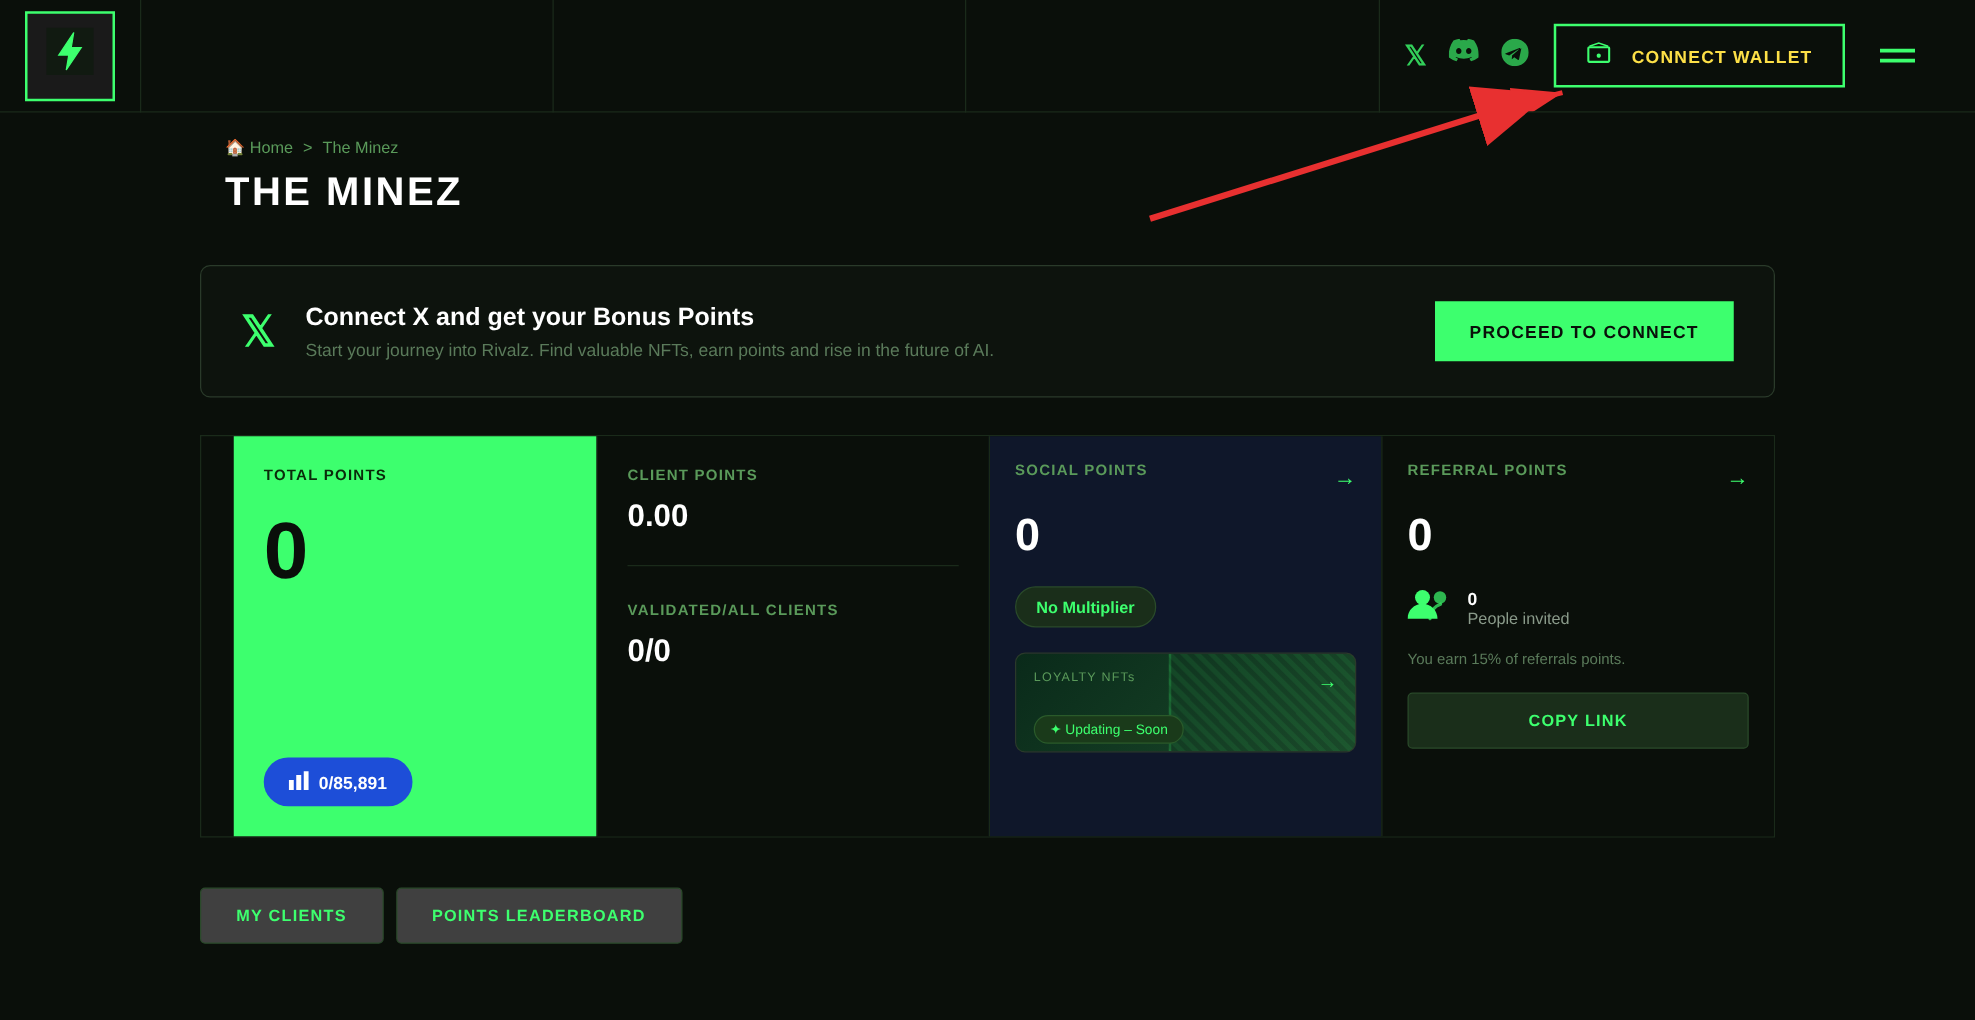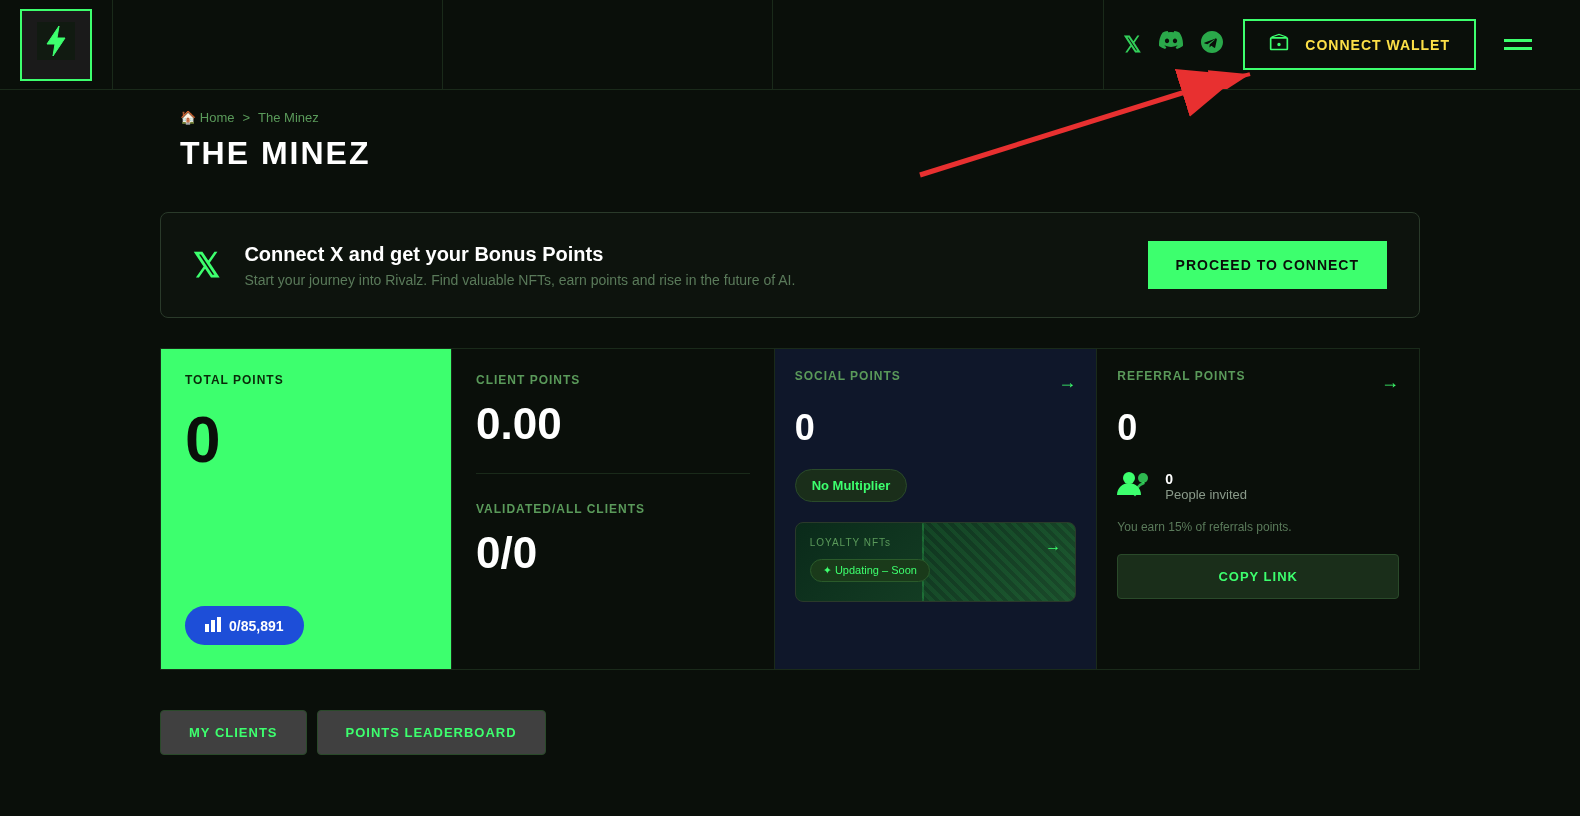--- a/index.html
+++ b/index.html
@@ -198,20 +198,21 @@
       white-space: nowrap;
       flex-shrink: 0;
     }
 
     
     .cards-grid {
       display: grid;
       grid-template-columns: 290px 1fr 1fr 1fr;
       gap: 0;
       border: 1px solid #1a2a1a;
+      padding-left: 26px;
     }
 
     
     .total-points-card {
       background-color: #3dff6e;
       padding: 24px;
       position: relative;
       display: flex;
       flex-direction: column;
       min-height: 320px;
@@ -261,21 +262,21 @@
 
     .card-label {
       font-size: 12px;
       font-weight: 700;
       letter-spacing: 1px;
       color: #5a9a5a;
       margin-bottom: 12px;
     }
 
     .card-value {
-      font-size: 44px;
+      font-size: 25px;
       font-weight: 900;
       color: #ffffff;
     }
 
     .card-section-bottom {
       padding-top: 4px;
     }
 
     
     .social-card {
@@ -341,21 +342,21 @@
 
     .loyalty-title {
       font-size: 18px;
       font-weight: 900;
       color: #ffffff;
       letter-spacing: 1px;
     }
 
     .loyalty-status {
       position: absolute;
-      bottom: 19px;
+      bottom: 6px;
       left: 14px;
       background-color: #1a3a1a;
       border: 1px solid #2a5a2a;
       color: #3dff6e;
       padding: 4px 12px;
       border-radius: 14px;
       font-size: 11px;
       display: flex;
       align-items: center;
       gap: 5px;

